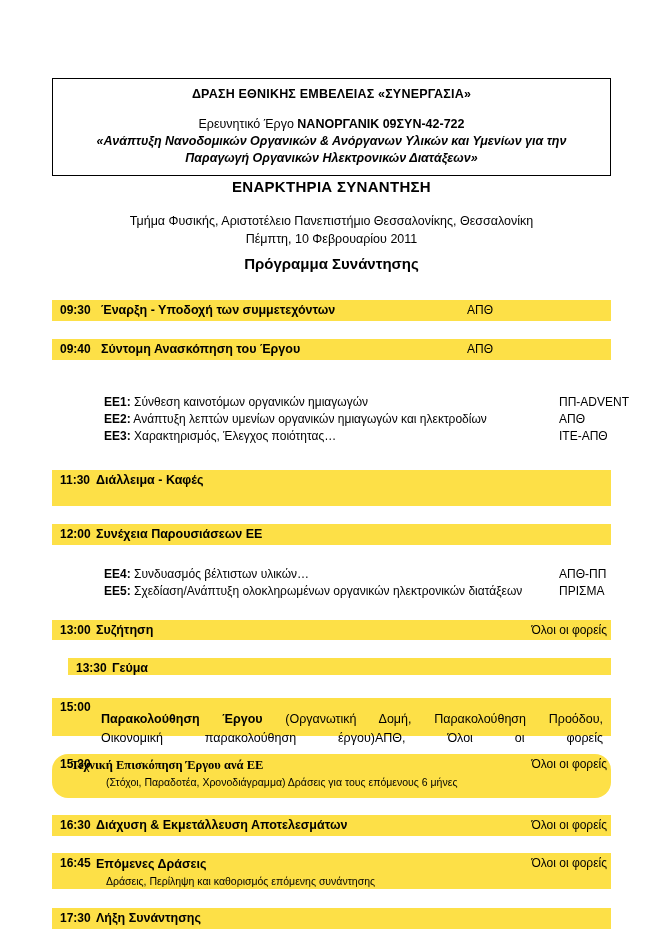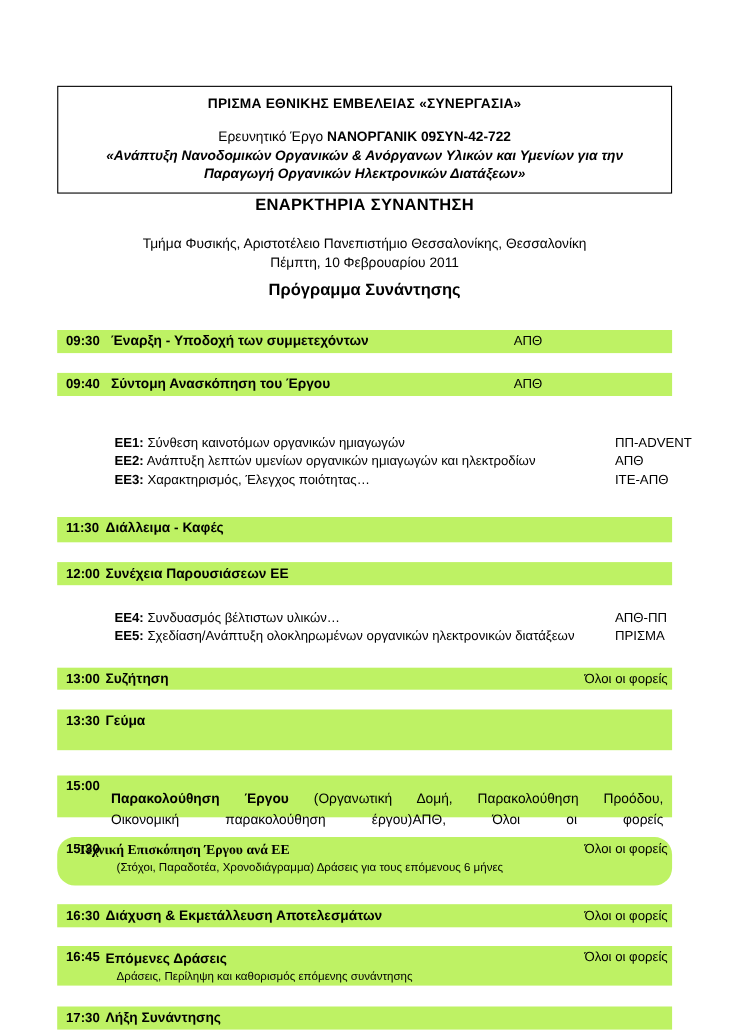--- a/index.html
+++ b/index.html
@@ -93,21 +93,21 @@
     left: 52px;
     top: 300px;
     width: 559px;
   }
 
   .row {
     position: relative;
     box-sizing: border-box;
   }
   .row.shaded {
-    background: #bef264;
+    background: #fde047;
   }
 
   .r-time {
     position: absolute;
     left: 8px;
     top: 0;
     font-weight: bold;
     font-size: 12px;
     line-height: 21px;
   }
@@ -183,21 +183,21 @@
   }
 
   .spacer { width: 100%; }
 </style>
 </head>
 <body>
 
 <div class="page">
 
   <div class="header-box">
-    <div class="hdr-line1">ΠΡΙΣΜΑ ΕΘΝΙΚΗΣ ΕΜΒΕΛΕΙΑΣ «ΣΥΝΕΡΓΑΣΙΑ»</div>
+    <div class="hdr-line1">ΔΡΑΣΗ ΕΘΝΙΚΗΣ ΕΜΒΕΛΕΙΑΣ «ΣΥΝΕΡΓΑΣΙΑ»</div>
     <div class="hdr-line2"><span>Ερευνητικό Έργο </span><span class="bold">ΝΑΝΟΡΓΑΝΙΚ 09ΣΥΝ-42-722</span></div>
     <div class="hdr-line3">«Ανάπτυξη Νανοδομικών Οργανικών &amp; Ανόργανων Υλικών και Υμενίων για την Παραγωγή Οργανικών Ηλεκτρονικών Διατάξεων»</div>
   </div>
 
   <div class="meeting-title">ΕΝΑΡΚΤΗΡΙΑ ΣΥΝΑΝΤΗΣΗ</div>
   <div class="venue">
     <div>Τμήμα Φυσικής, Αριστοτέλειο Πανεπιστήμιο Θεσσαλονίκης, Θεσσαλονίκη</div>
     <div>Πέμπτη, 10 Φεβρουαρίου 2011</div>
   </div>
   <div class="program-title">Πρόγραμμα Συνάντησης</div>
@@ -229,21 +229,21 @@
         <span class="code">ΕΕ2:</span><span class="txt"> Ανάπτυξη λεπτών υμενίων οργανικών ημιαγωγών και ηλεκτροδίων</span>
         <span class="sub-owner">ΑΠΘ</span>
       </div>
       <div class="sub-line">
         <span class="code">ΕΕ3:</span><span class="txt"> Χαρακτηρισμός, Έλεγχος ποιότητας…</span>
         <span class="sub-owner">ΙΤΕ-ΑΠΘ</span>
       </div>
     </div>
     <div class="spacer" style="height:25px;"></div>
 
-    <div class="row shaded" style="height:23px;">
+    <div class="row shaded" style="height:36px;">
       <span class="r-time">11:30</span>
       <div class="r-body" style="margin-left:44px;">Διάλλειμα - Καφές</div>
       <span class="r-owner" style="right:118px;"></span>
     </div>
     <div class="spacer" style="height:18px;"></div>
 
     <div class="row shaded" style="height:21px;">
       <span class="r-time">12:00</span>
       <div class="r-body" style="margin-left:44px;">Συνέχεια Παρουσιάσεων ΕΕ</div>
       <span class="r-owner" style="right:118px;"></span>
@@ -262,21 +262,21 @@
     </div>
     <div class="spacer" style="height:20px;"></div>
 
     <div class="row shaded" style="height:20px;">
       <span class="r-time">13:00</span>
       <div class="r-body" style="margin-left:44px;">Συζήτηση</div>
       <span class="r-owner">Όλοι οι φορείς</span>
     </div>
     <div class="spacer" style="height:18px;"></div>
 
-    <div class="row shaded" style="height:37px;">
+    <div class="row shaded" style="height:17px;margin-left:16px;">
       <span class="r-time">13:30</span>
       <div class="r-body" style="margin-left:44px;">Γεύμα</div>
       <span class="r-owner"></span>
     </div>
     <div class="spacer" style="height:23px;"></div>
 
     <div class="row shaded" style="height:38px;padding-top:12px;">
       <span class="r-time" style="line-height:19px;">15:00</span>
       <div class="just-wrap">
         <span class="just-line stretch"><span class="lead">Παρακολούθηση Έργου</span><span class="plainish"> (Οργανωτική Δομή, Παρακολούθηση Προόδου,</span></span>

